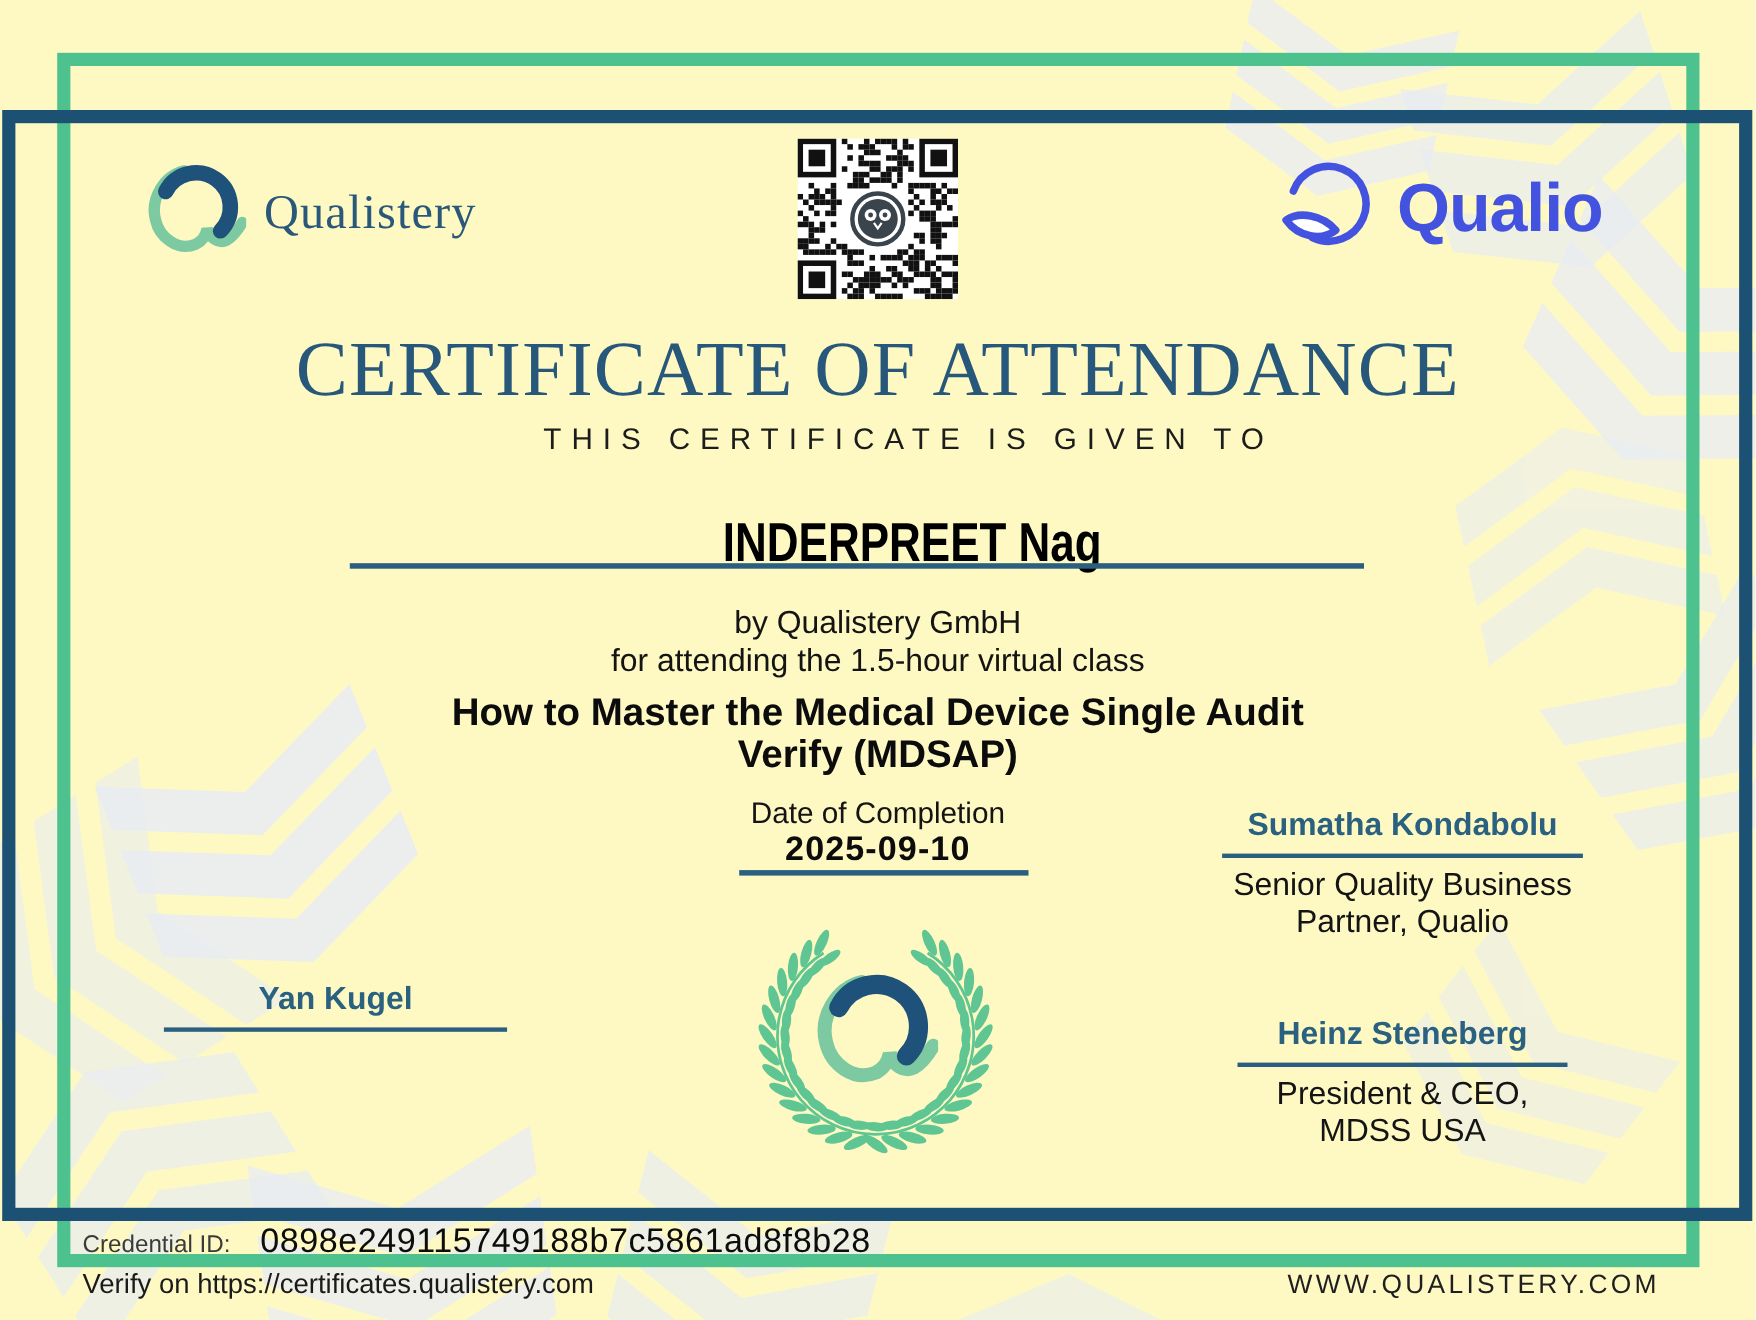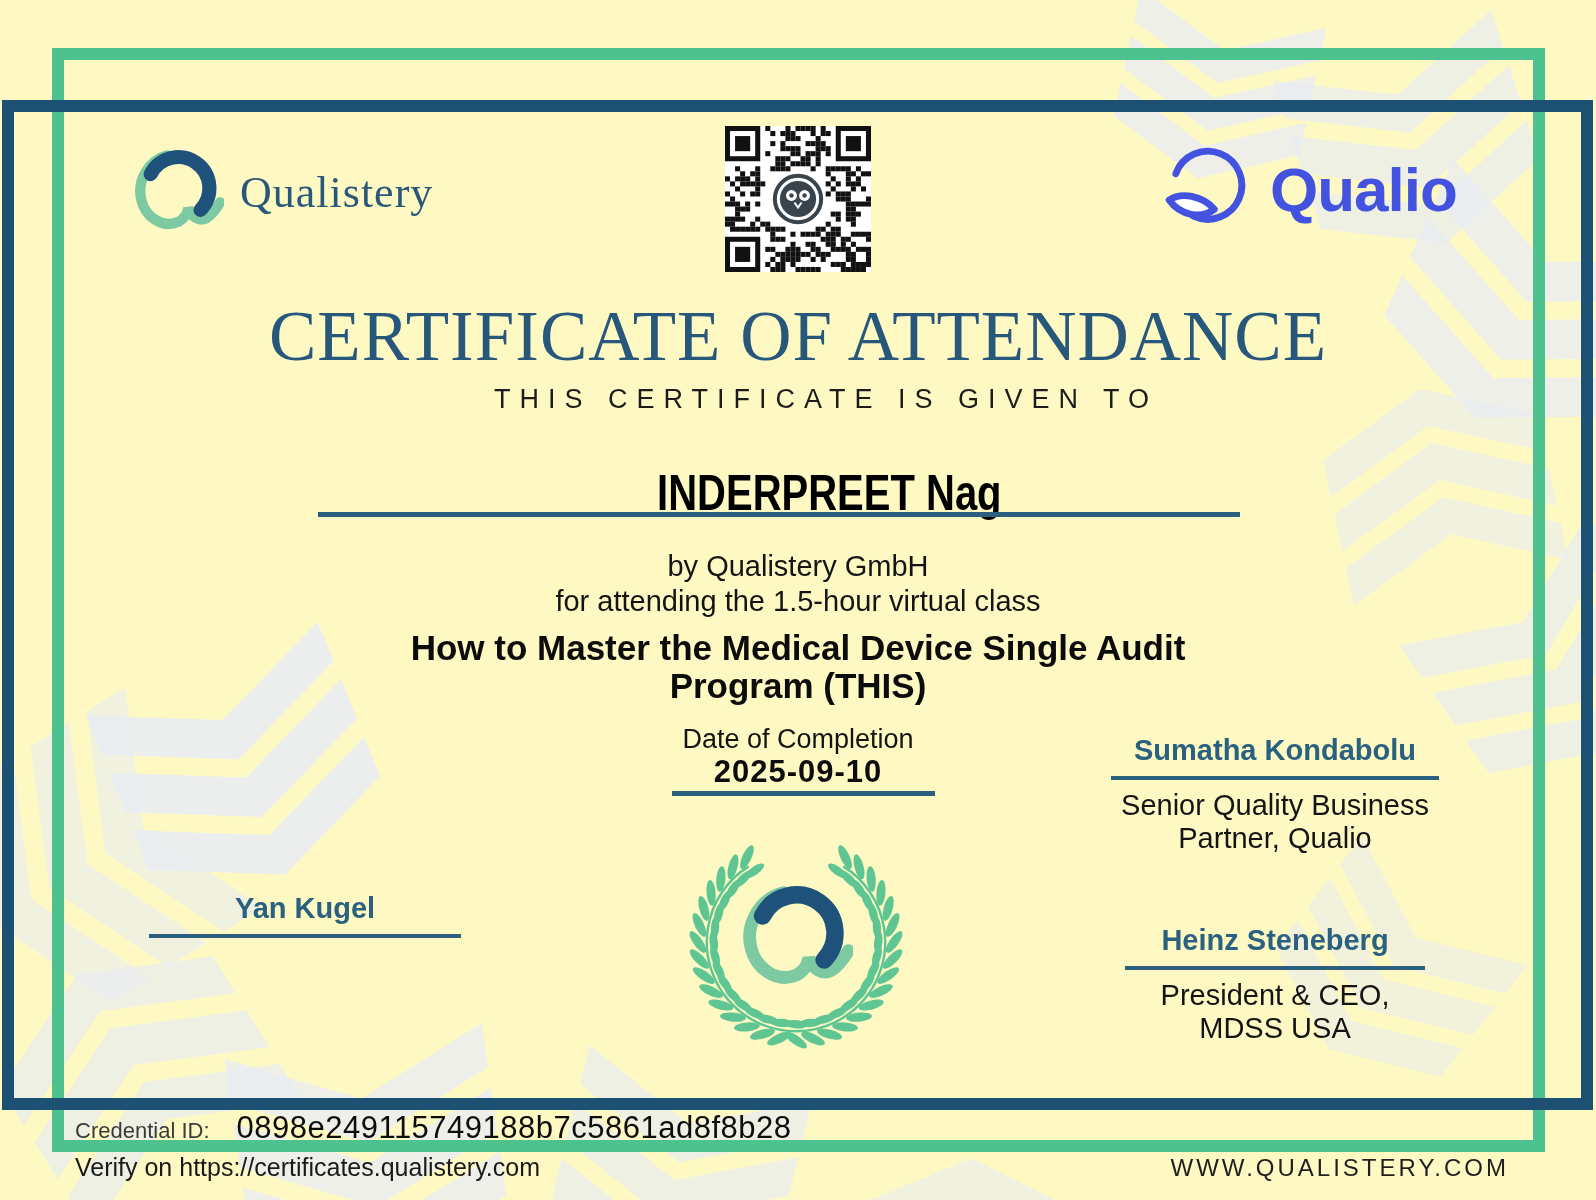--- a/index.html
+++ b/index.html
@@ -428,21 +428,21 @@
   <div class="abs ctr" id="name"><span>INDERPREET Nag</span></div>
   <div class="rule" id="name-rule"></div>
 
   <div class="abs ctr" id="byline">
     <div>by Qualistery GmbH</div>
     <div>for attending the 1.5-hour virtual class</div>
   </div>
 
   <div class="abs ctr" id="course">
     <div>How to Master the Medical Device Single Audit</div>
-    <div>Program (THIS)</div>
+    <div>Verify (MDSAP)</div>
   </div>
 
   <div class="abs ctr" id="completion-label">Date of Completion</div>
   <div class="abs ctr" id="completion-date">2025-09-10</div>
   <div class="rule" id="date-rule"></div>
 
   <div class="abs" id="wreath"><svg width="240" height="222" viewBox="0 0 240 224">
         <path d="M167.7,35.7 A90,90 0 1 1 72.3,35.7" fill="none" stroke="#5ec593" stroke-width="2.5"></path>
         <ellipse cx="169.5" cy="26.3" rx="13" ry="4.6" fill="#5ec593" transform="rotate(65.0 169.5 26.3)"></ellipse>
         <ellipse cx="161.5" cy="40.1" rx="11" ry="4.2" fill="#5ec593" transform="rotate(36.0 161.5 40.1)"></ellipse>

